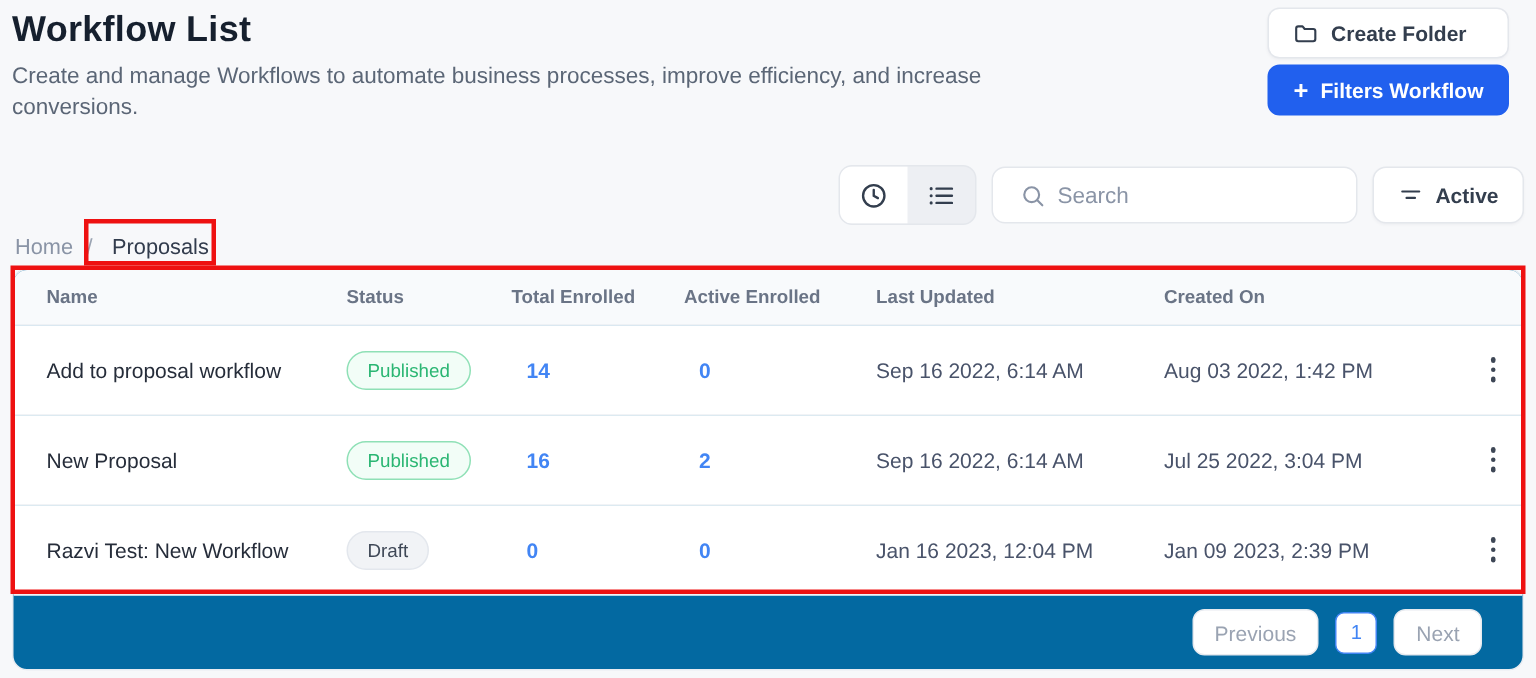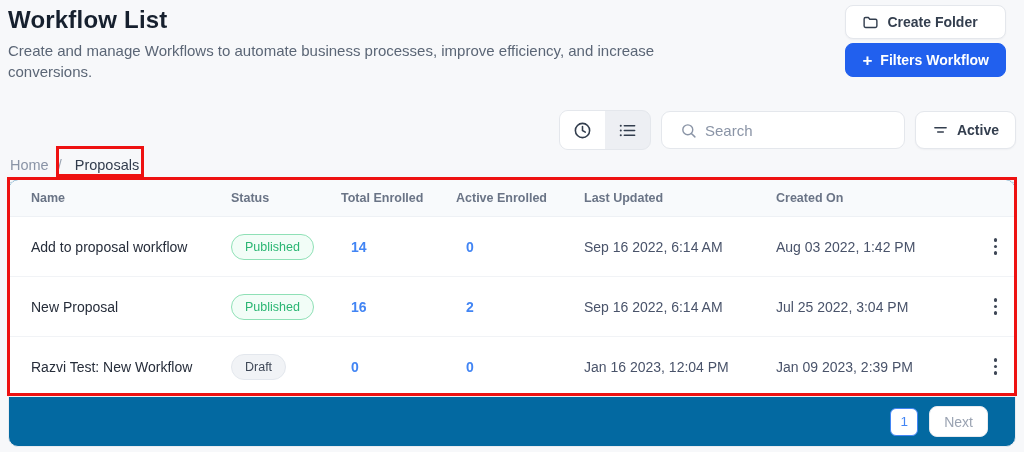--- a/index.html
+++ b/index.html
@@ -173,20 +173,21 @@
       <div class="cell-date">Jan 16 2023, 12:04 PM</div>
       <div class="cell-date">Jan 09 2023, 2:39 PM</div>
       <div class="kebab">
           <i></i>
           <i></i>
           <i></i>
         </div>
     </div>
 
     <div class="pagination">
+      <div class="pg-btn">Previous</div>
       <div class="pg-num">1</div>
       <div class="pg-btn">Next</div>
     </div>
   </div>
 
   <div class="annot annot-crumb"></div>
   <div class="annot annot-table"></div>
 
 </div>
 

